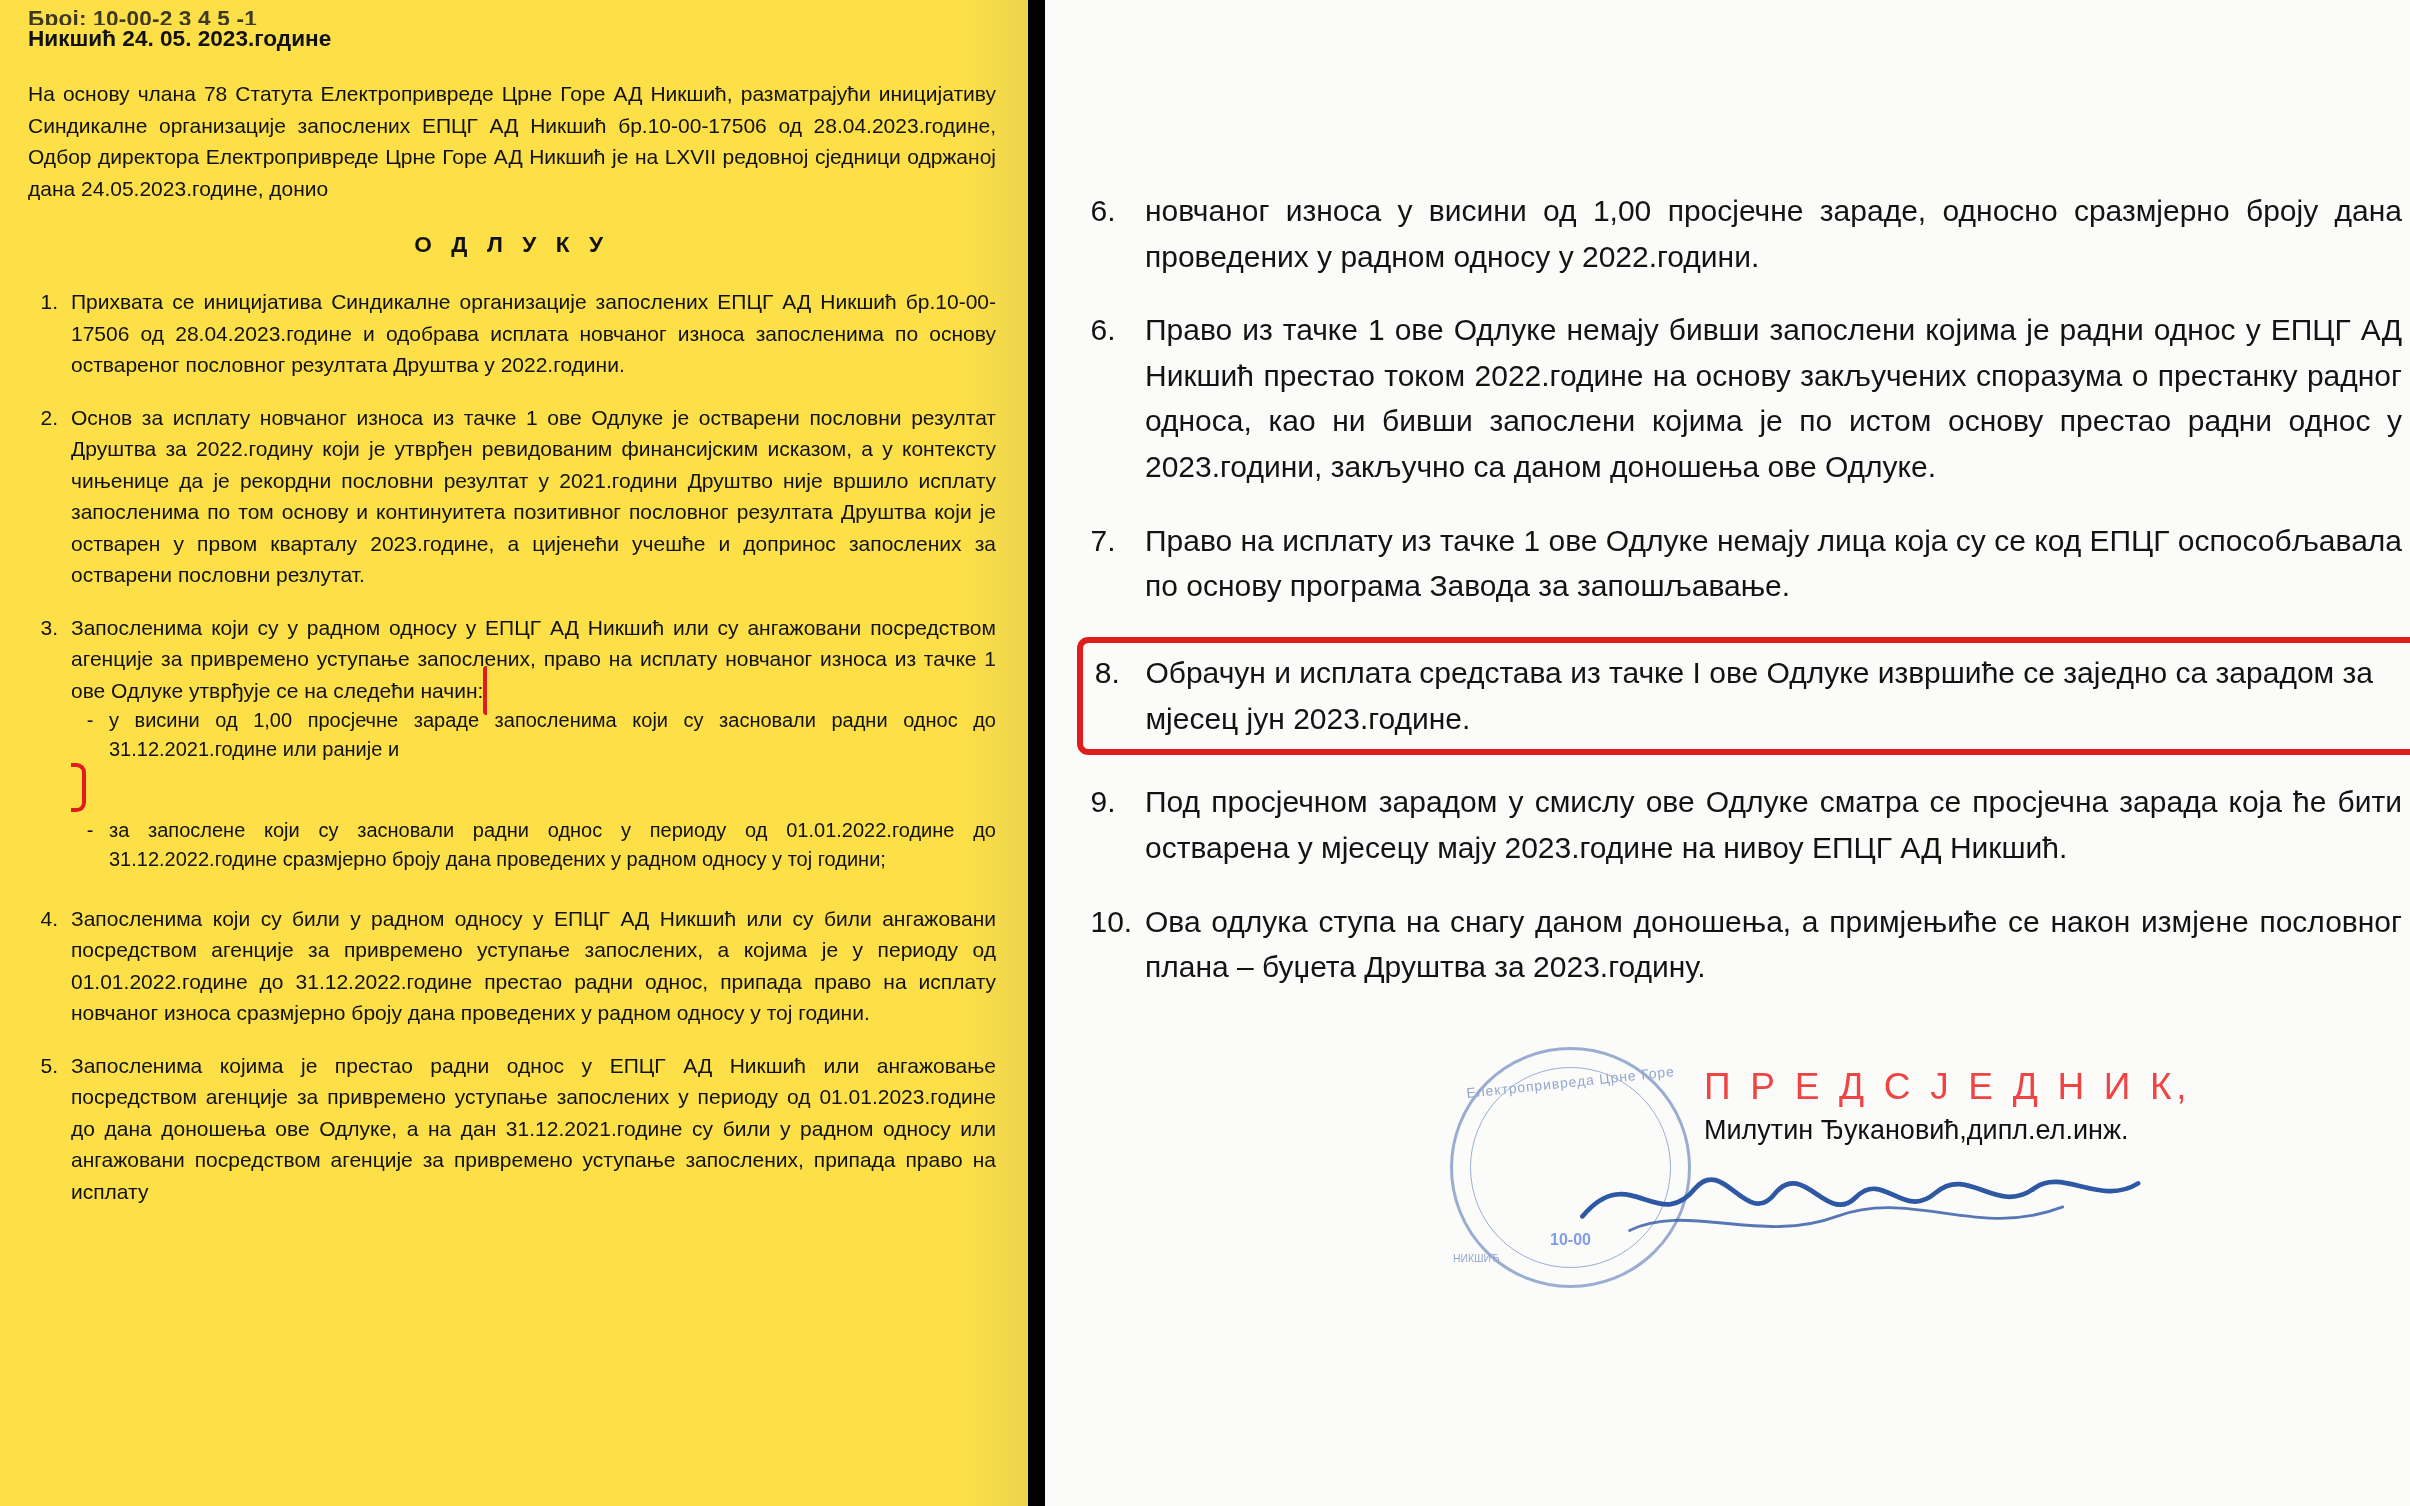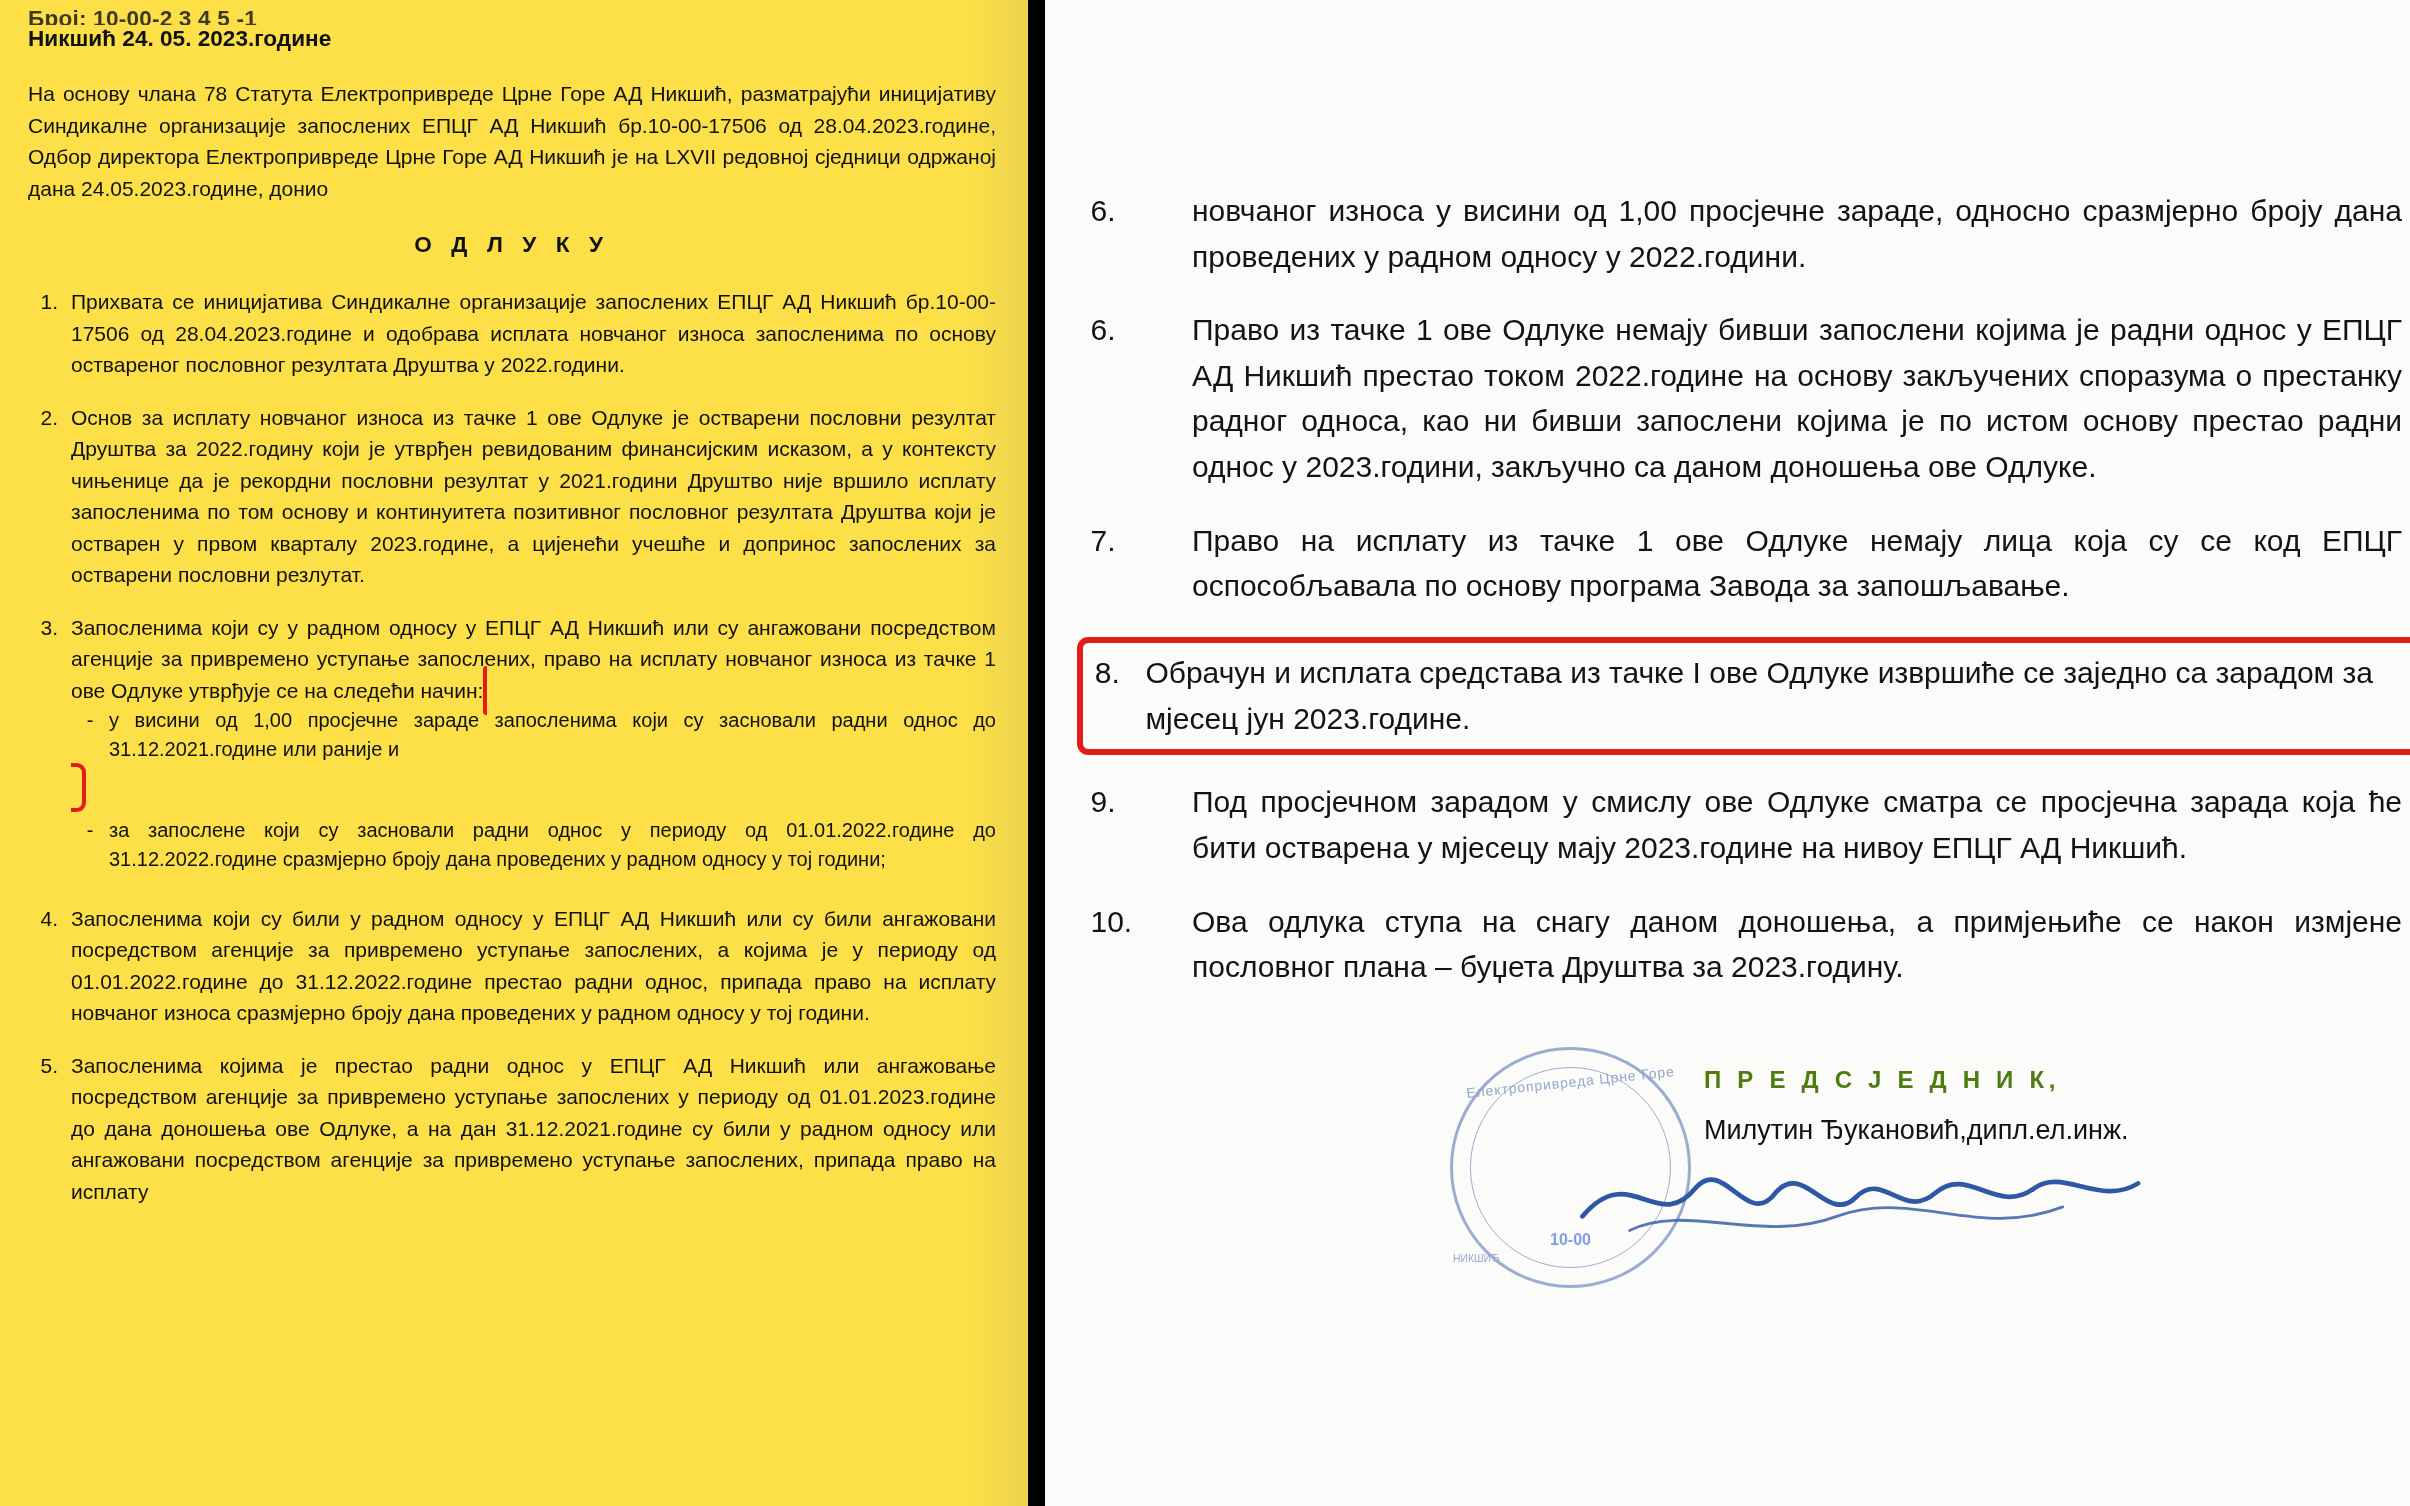--- a/index.html
+++ b/index.html
@@ -144,21 +144,20 @@
     width: 62px;
     flex: none;
     text-align: left;
     padding-left: 7.5px;
     box-sizing: border-box;
   }
   .r-list > li .rtxt {
     flex: 1;
     text-align: justify;
     padding-right: 8px;
-    margin-left: 47px;
   }
   .r-hl {
     position: relative;
     border: 6.6px solid #e01c1c;
     border-radius: 11.3px;
     padding: 7.5px 0 7.5px 0;
     margin: 5.6px 0 24.5px -5.6px;
     width: 1347px;
     box-sizing: border-box;
   }
@@ -215,24 +214,24 @@
     position: absolute;
     left: 0; right: 0; bottom: 21px;
     text-align: left;
     font-size: 10.4px;
     color: #3d62a6;
   }
   .president {
     position: absolute;
     left: 621px;
     top: 38px;
-    font-size: 24px;
-    font-weight: 700;
+    font-size: 37px;
+    font-weight: 400;
     letter-spacing: 4.7px;
-    color: #4d7c0f;
+    color: #ef4444;
   }
   .president-name {
     position: absolute;
     left: 621px;
     top: 87px;
     font-size: 27px;
     color: #111;
   }
   .signature {
     position: absolute;

